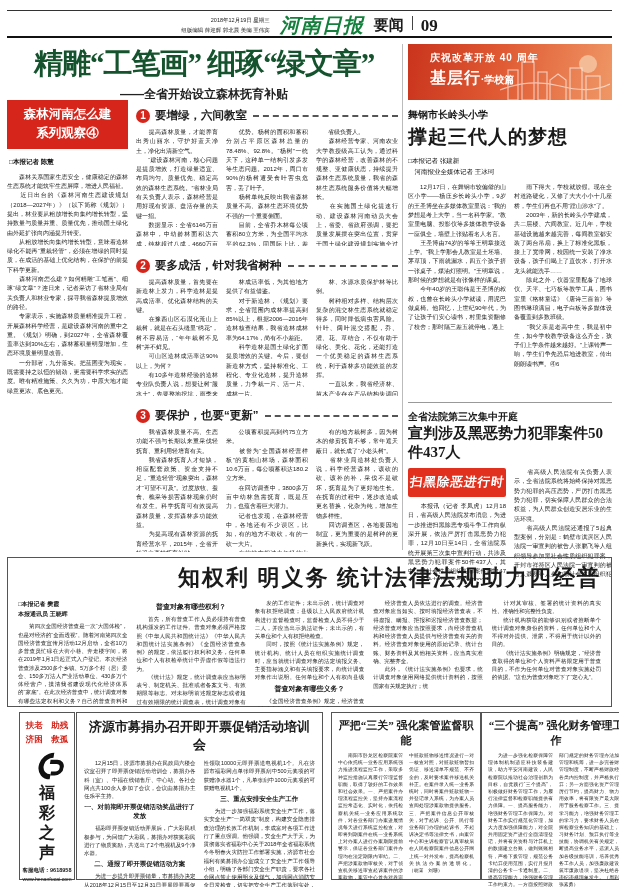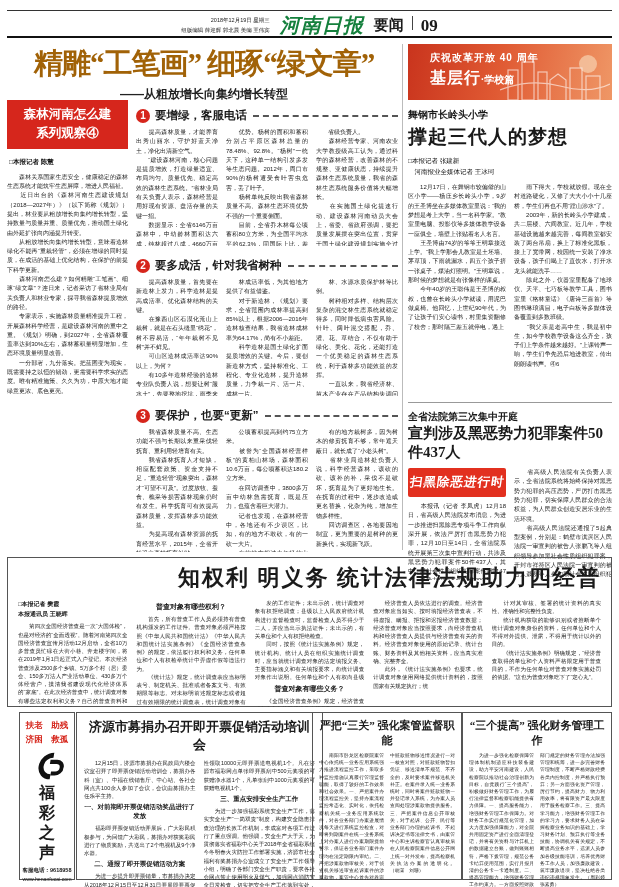--- a/index.html
+++ b/index.html
@@ -14,21 +14,21 @@
   .rule-thick  { position:absolute; left:7px; right:7px; top:36px; border-top:2px solid #111; }
   .header-bar  { position:absolute; left:0; top:12px; width:100%; display:flex; justify-content:center; align-items:center; gap:10px; }
   .pub-info    { text-align:right; font-size:5.5px; line-height:1.7; color:#222; }
   .masthead    { color:#15803d; font-family:"Liberation Serif",serif; font-weight:bold; font-style:italic; font-size:20px; letter-spacing:1px; }
   .page-sec    { font-weight:bold; font-size:15px; display:flex; align-items:flex-start; gap:8px;font-family:Liberation Serif, serif; }
   .page-sec .bar { display:inline-block; width:1px; height:14px; background:#444; }
   .page-no     { font-size:17px; }
 
   
   .main-headline { position:absolute; left:8px; top:44px; width:392px; text-align:center;
-    font-family:"Liberation Serif",serif; font-weight:bold; font-size:29px; letter-spacing:-1px; color:#a16207; }
+    font-family:"Liberation Serif",serif; font-weight:bold; font-size:29px; letter-spacing:-1px; color:#14532d; }
   .main-sub { position:absolute; left:8px; top:86px; width:392px; text-align:center; font-size:12px; font-weight:bold; color:#222; }
 
   .vrule-main { position:absolute; left:402px; top:44px; height:506px; border-left:1px solid #bbb; }
 
   
   .sidebar { position:absolute; left:7px; top:100px; width:121px; }
   .series-box { background:#d6261c; color:#fff; text-align:center; font-weight:bold; font-size:12.5px; line-height:1.55; padding:5px 2px; }
   .sidebar .byline { font-size:6.5px; font-weight:bold; margin:9px 0 6px 2px; color:#111; }
   .small-body { font-size:6px; line-height:1.55; text-align:justify; color:#222; white-space:pre-line; overflow:hidden; }
   .sidebar .small-body { height:382px; }
@@ -89,21 +89,21 @@
   .fucai-phone { font-size:5.5px; font-weight:bold; margin-top:4px; }
   .fucai-site { font-size:5.2px; margin-top:2px; }
 
   .jiyuan { left:76px; width:247px; padding:5px 7px; }
   .jiyuan-headline { text-align:center; font-family:"Liberation Serif",serif; font-weight:bold; font-size:13px; letter-spacing:0; }
   .jiyuan-cols { display:flex; gap:8px; margin-top:5px; }
   .jiyuan-cols .jcol { width:112px; height:136px; overflow:hidden; }
   .jiyuan .small-body { font-size:5.5px; line-height:1.5; }
   .jiyuan .subhead { font-size:6.5px; }
 
-  .mini-article { width:150px; padding:5px 6px; }
+  .mini-article { width:150px; padding:5px 6px;margin-left:19px; }
   .case { left:312px; } .finance { left:462px; }
   .mini-headline { text-align:center; font-family:"Liberation Serif",serif; font-weight:bold; font-size:11px; }
   .mini-body { margin-top:4px; height:142px; overflow:hidden; column-count:2; column-gap:6px;
     font-size:4.8px; line-height:1.5; text-align:justify; color:#222; white-space:pre-line; }
 </style>
 </head>
 <body>
 
 <div class="rule-top"></div>
 <div class="header-bar">
@@ -114,21 +114,21 @@
   <div class="masthead">河南日报</div>
   <div class="page-sec">
     <span>要闻</span>
     <span class="bar"></span>
     <span class="page-no">09</span>
   </div>
 </div>
 <div class="rule-thick"></div>
 
 <div class="main-headline">精雕“工笔画” 细琢“绿文章”</div>
-<div class="main-sub">——从粗放增长向集约增长转型</div>
+<div class="main-sub">——全省开始设立森林抚育补贴</div>
 <div class="vrule-main"></div>
 
 <div class="sidebar">
   <div class="series-box">
     <div style="white-space:pre-line">森林河南怎么建
 系列观察④</div>
   </div>
   <div class="byline">□本报记者 陈慧</div>
   <div class="small-body">　　森林关系国家生态安全，健康稳定的森林生态系统才能筑牢生态屏障，增进人民福祉。
 　　近日出台的《森林河南生态建设规划（2018—2027年）》（以下简称《规划》）提出，林业要从粗放增长向集约增长转型，坚持数量与质量并重、质量优先，推动国土绿化由外延扩张向内涵提升转变。
@@ -136,21 +136,21 @@
 　　森林河南怎么建？如何精雕“工笔画”、细琢“绿文章”？连日来，记者采访了省林业局有关负责人和林业专家，探寻我省森林提质增效的路径。
 　　专家表示，实施森林质量精准提升工程，开展森林科学经营，是建设森林河南的重中之重。《规划》明确，到2027年，全省森林覆盖率达到30%左右，森林蓄积量明显增加，生态环境质量明显改善。
 　　一分部署，九分落实。把蓝图变为现实，既需要持之以恒的韧劲，更需要科学求实的态度。唯有精准施策、久久为功，中原大地才能绿意更浓、底色更亮。</div>
 </div>
 
 <div class="center-col">
 
   <div class="sec">
     <div class="sec-head">
       <div class="sec-num">1</div>
-      <div class="sec-title">要增绿，客服电话</div>
+      <div class="sec-title">要增绿，六间教室</div>
       <div class="sec-dash"></div>
     </div>
     <div class="sec-cols">
       <div class="small-body h118">　　提高森林质量，才能养育出秀山丽水，守护好蓝天净土，净化出清新空气。
 　　“建设森林河南，核心问题是提质增效，打造绿量适宜、布局均匀、质量优先、稳定高效的森林生态系统。”省林业局有关负责人表示，森林经营是用好现有资源、盘活存量的关键一招。
 　　数据显示：全省6146万亩森林中，中幼龄林面积达六成，纯林超过八成，4660万亩的乔木林中，亩均蓄积只有3.7立方米，低于全国平均水平约43%。</div>
       <div class="small-body h118">　　优势。杨树的面积和蓄积分别占平原区森林总量的78.48%、92.8%。“杨树”一统天下，这种单一结构引发多发等生态问题。2012年，周口市90%的杨树遭受食叶害虫危害，丢了叶子。
 　　杨树单纯反映出我省森林质量不高、森林生态环境优势不强的一个重要侧面。
 　　目前，全省乔木林每公顷蓄积80立方米，为全国平均水平的62.3%，同国际上比，差距更加明显，德国乔木林每公顷蓄积超过300立方米。
 　　如果把森林植被比作水库、钱库和粮库，那么经营森林就是在扩容增效。</div>

